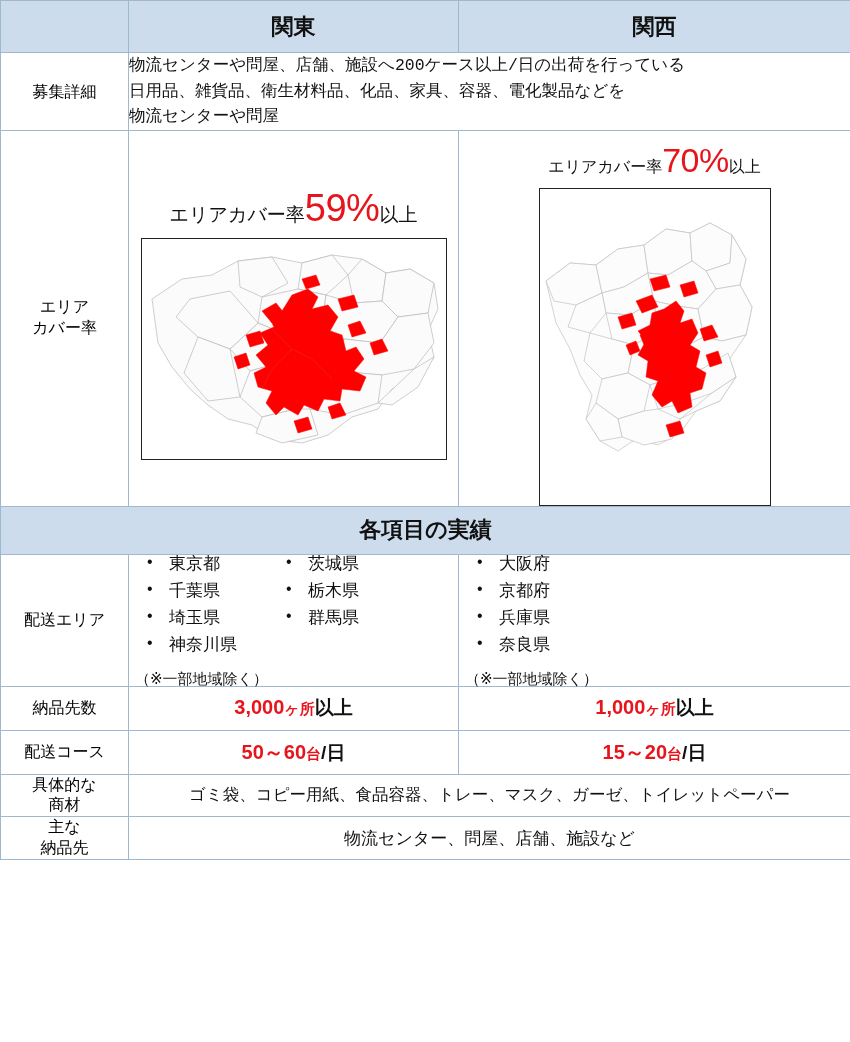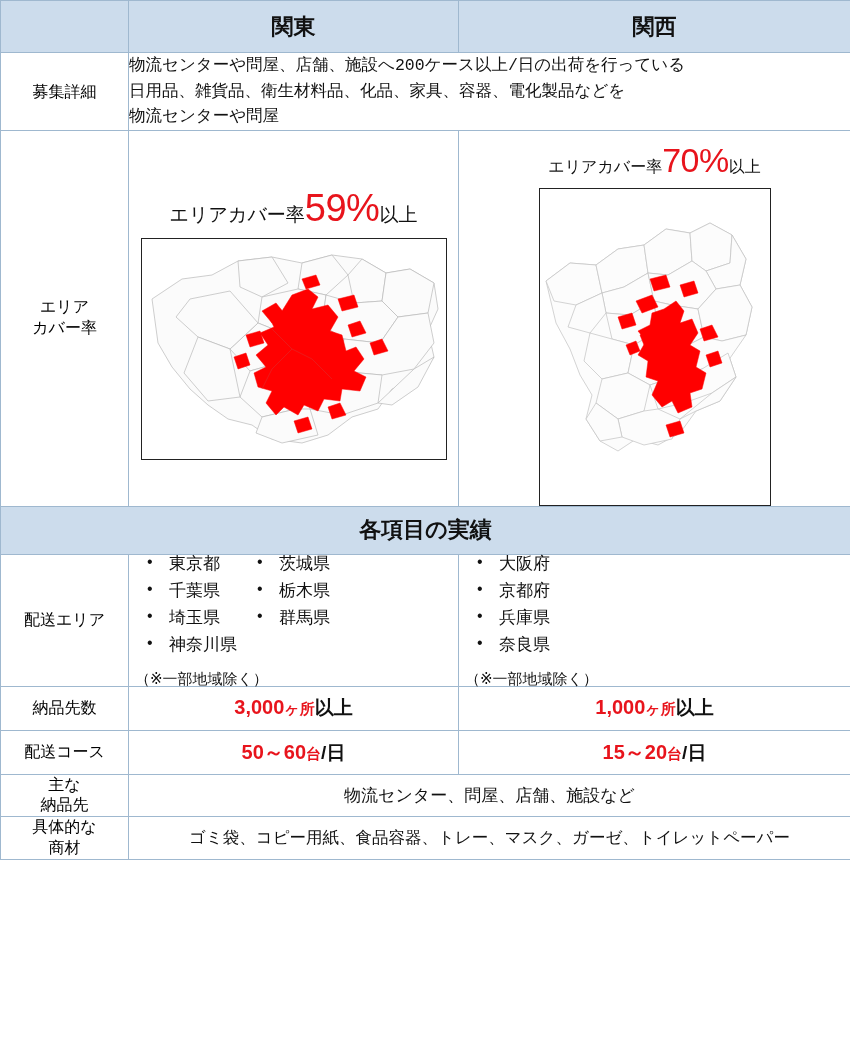--- a/index.html
+++ b/index.html
@@ -104,21 +104,21 @@
   }
 
   
   .arealist {
     padding: 12px 6px 10px 14px;
     font-size: 17px;
     line-height: 1.0;
   }
   .arealist .cols {
     display: flex;
-    gap: 2px;
+    gap: 31px;
   }
   .arealist ul {
     margin: 0; padding: 0 0 0 18px;
     list-style: none;
   }
   .arealist li {
     position: relative;
     padding: 0 0 10px 22px;
     white-space: nowrap;
   }
@@ -322,28 +322,28 @@
     </tr>
 
     <tr>
       <td class="rowlabel">配送コース</td>
       <td class="statcell"><span>50～60</span><span class="unit">台</span><span class="blk">/日</span></td>
       <td class="statcell"><span>15～20</span><span class="unit">台</span><span class="blk">/日</span></td>
     </tr>
 
     <tr>
       <td class="rowlabel two">
+        <div>具体的な</div>
+        <div>商材</div>
+      </td>
+      <td class="plaincell tight" colspan="2">ゴミ袋、コピー用紙、食品容器、トレー、マスク、ガーゼ、トイレットペーパー</td>
+    </tr>
+
+    <tr>
+      <td class="rowlabel two">
         <div>主な</div>
         <div>納品先</div>
       </td>
       <td class="plaincell" colspan="2">物流センター、問屋、店舗、施設など</td>
-    </tr>
-
-    <tr>
-      <td class="rowlabel two">
-        <div>具体的な</div>
-        <div>商材</div>
-      </td>
-      <td class="plaincell tight" colspan="2">ゴミ袋、コピー用紙、食品容器、トレー、マスク、ガーゼ、トイレットペーパー</td>
     </tr>
   </tbody>
 </table>
 </div>
 
 </body></html>

